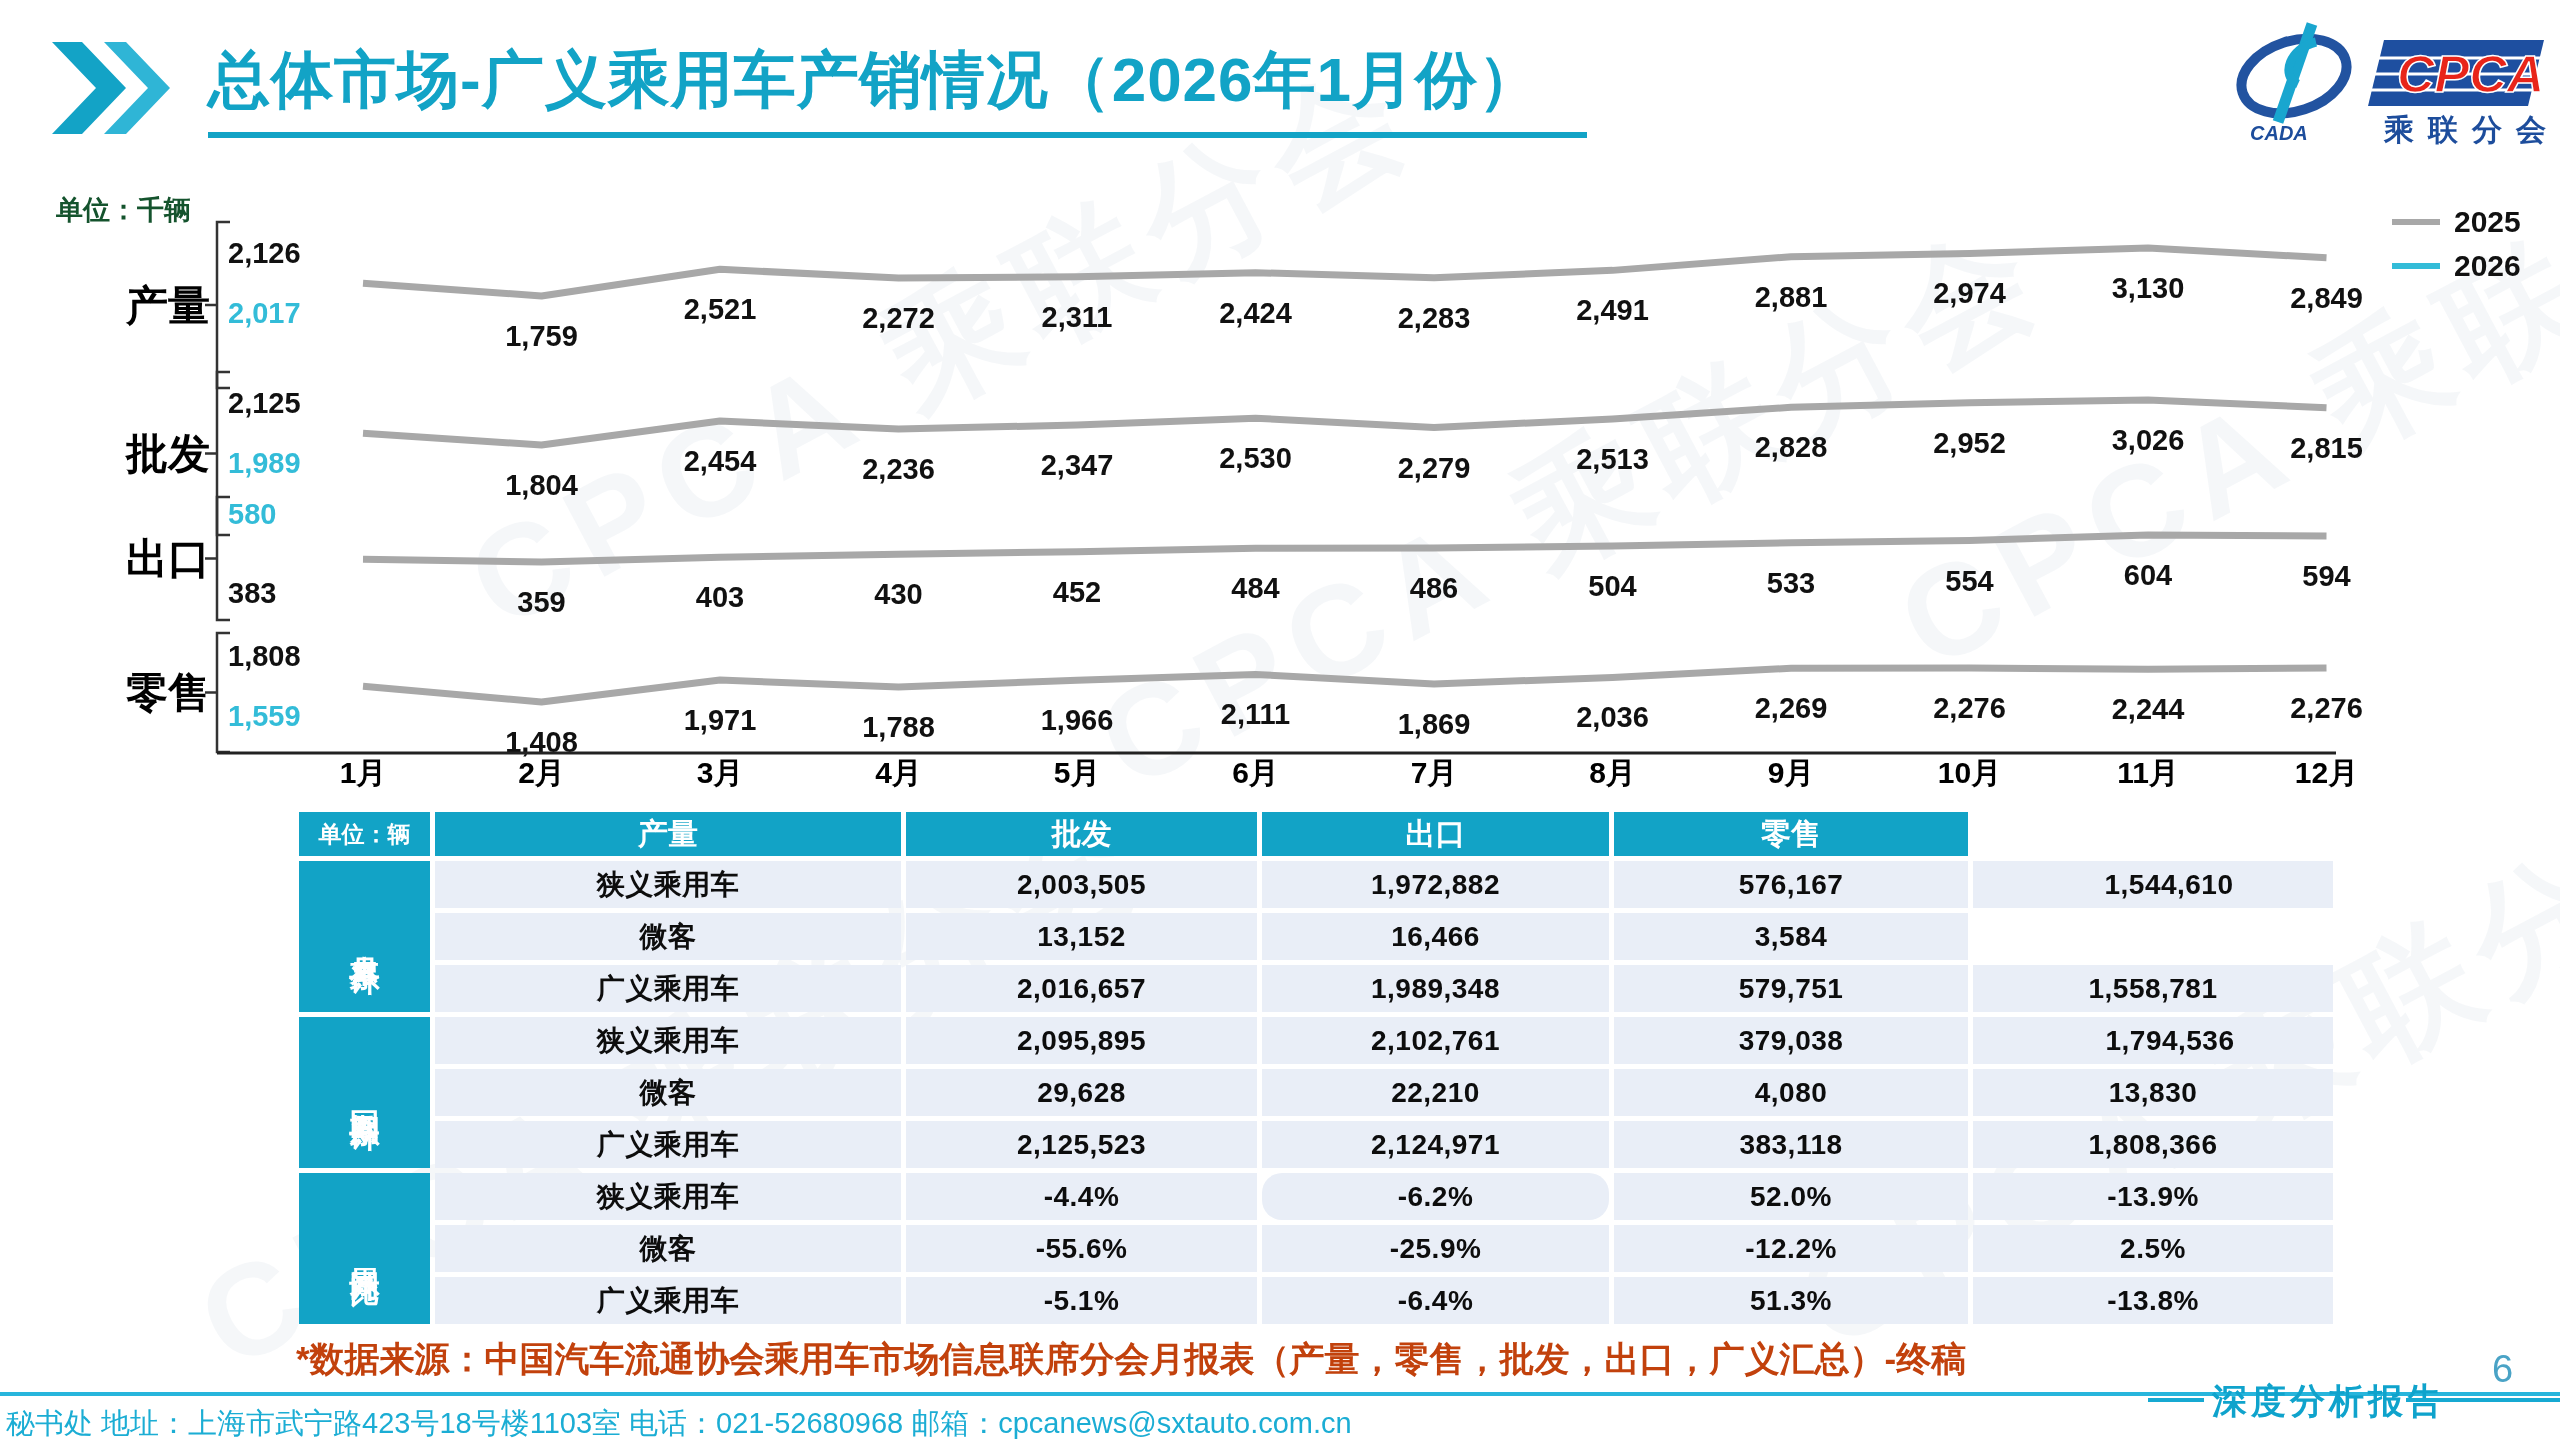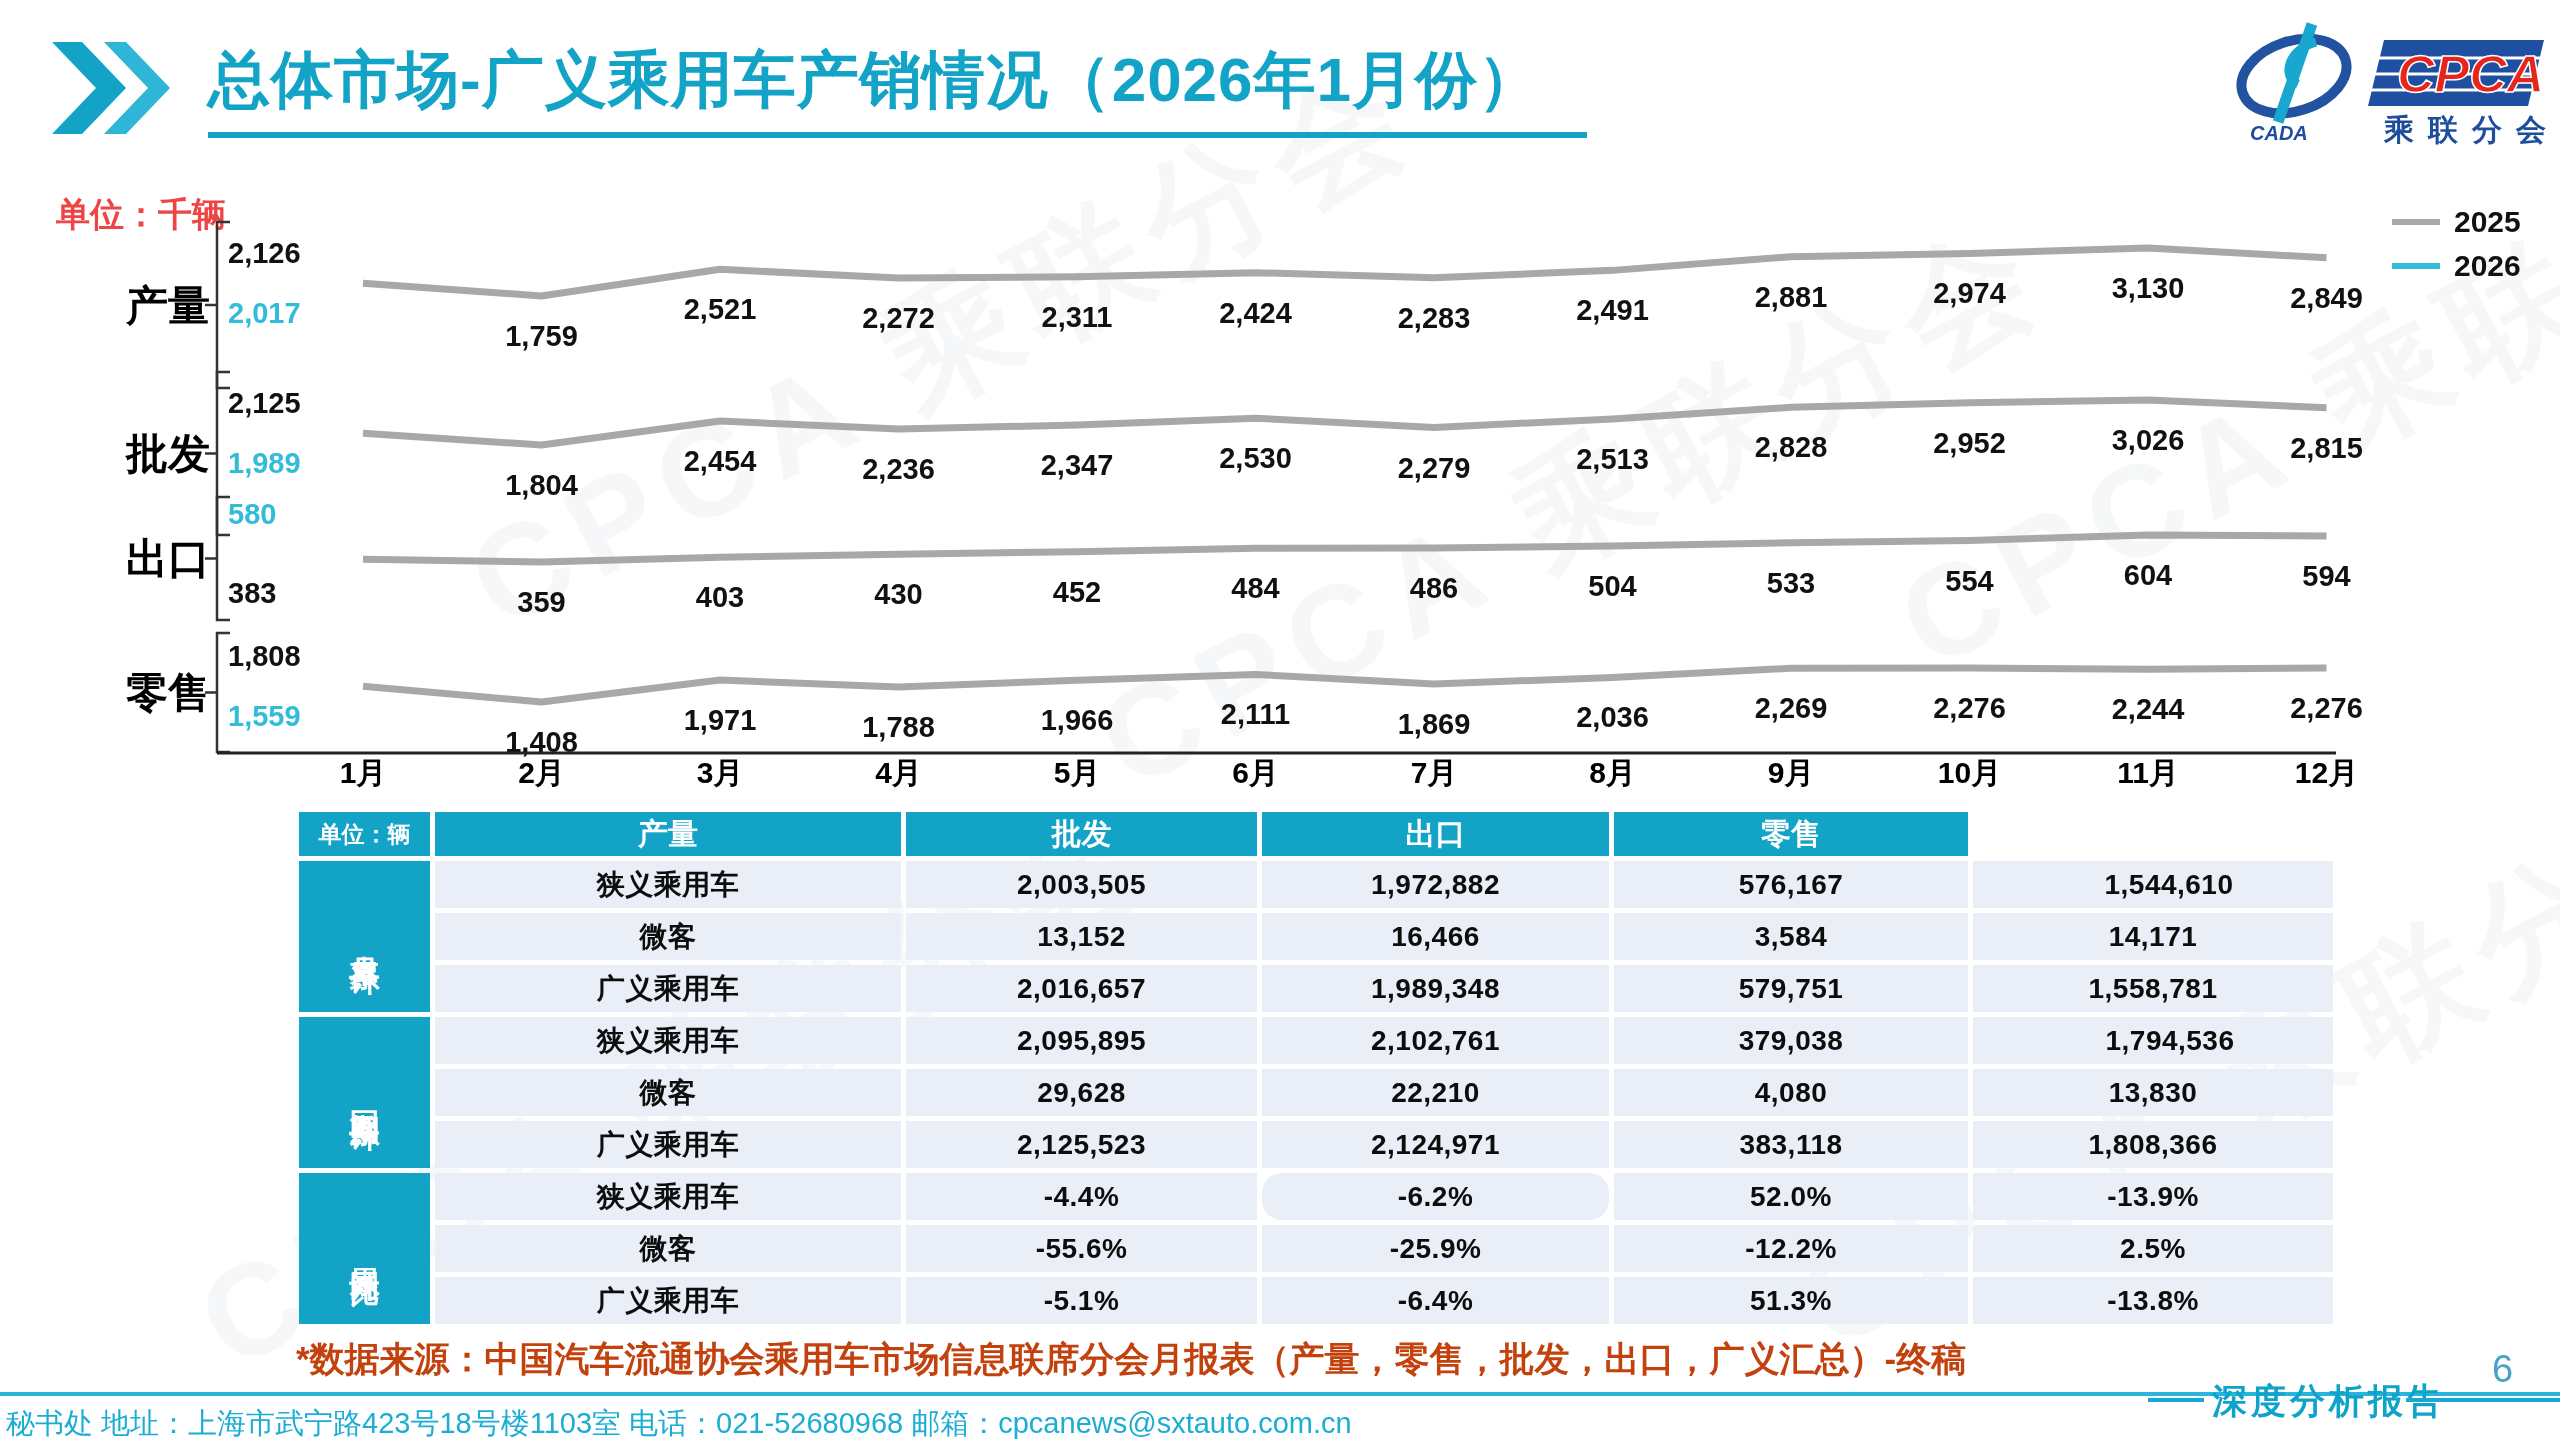--- a/index.html
+++ b/index.html
@@ -5,21 +5,21 @@
   html,body{margin:0;padding:0;background:#fff;}
   body{width:2560px;height:1440px;overflow:hidden;position:relative;
        font-family:"Liberation Sans","DejaVu Sans",sans-serif;}
   .abs{position:absolute;}
   
   #title{left:208px;top:38px;font-size:62px;font-weight:bold;color:#12a3c6;
          border-bottom:6px solid #12a3c6;padding:0 46px 10px 0;letter-spacing:1px;}
   #chevron{left:52px;top:42px;}
   #logo{right:8px;top:18px;}
   
-  #unit-label{left:56px;top:192px;font-size:34px;font-weight:bold;color:#ef4444;}
+  #unit-label{left:56px;top:192px;font-size:27px;font-weight:bold;color:#14532d;}
   #legend{left:2392px;top:200px;}
   .legend-item{display:flex;align-items:center;height:44px;}
   .legend-swatch{width:48px;height:6px;margin-right:14px;}
   .legend-label{font-size:30px;font-weight:600;color:#111;}
   #chart-svg{left:0;top:0;width:2560px;height:1440px;pointer-events:none;}
   
   #table{left:299px;top:812px;width:2037px;display:grid;
          grid-template-columns:131px 466px 351px 347px 354px 360px;
          grid-template-rows:44px repeat(9,47px);gap:5px;z-index:2;}
   .hd{background:#12a3c6;color:#fff;font-weight:bold;font-size:30px;
@@ -172,21 +172,20 @@
     <div class="grp" style="grid-area: 2 / 1 / span 3;">本月累计</div>
     <div class="cell" style="grid-area: 2 / 2;">狭义乘用车</div>
     <div class="cell" style="grid-area: 2 / 3;">2,003,505</div>
     <div class="cell" style="grid-area: 2 / 4;">1,972,882</div>
     <div class="cell" style="grid-area: 2 / 5;">576,167</div>
     <div class="cell" style="grid-area: 2 / 6; padding-left: 32px;">1,544,610</div>
     <div class="cell" style="grid-area: 3 / 2;">微客</div>
     <div class="cell" style="grid-area: 3 / 3;">13,152</div>
     <div class="cell" style="grid-area: 3 / 4;">16,466</div>
     <div class="cell" style="grid-area: 3 / 5;">3,584</div>
-    <div class="cell" style="grid-area: 3 / 6;">14,171</div>
     <div class="cell" style="grid-area: 4 / 2;">广义乘用车</div>
     <div class="cell" style="grid-area: 4 / 3;">2,016,657</div>
     <div class="cell" style="grid-area: 4 / 4;">1,989,348</div>
     <div class="cell" style="grid-area: 4 / 5;">579,751</div>
     <div class="cell" style="grid-area: 4 / 6; text-align: right;">1,558,781</div>
     <div class="grp" style="grid-area: 5 / 1 / span 3;">同期累计</div>
     <div class="cell" style="grid-area: 5 / 2;">狭义乘用车</div>
     <div class="cell" style="grid-area: 5 / 3;">2,095,895</div>
     <div class="cell" style="grid-area: 5 / 4;">2,102,761</div>
     <div class="cell" style="grid-area: 5 / 5;">379,038</div>

